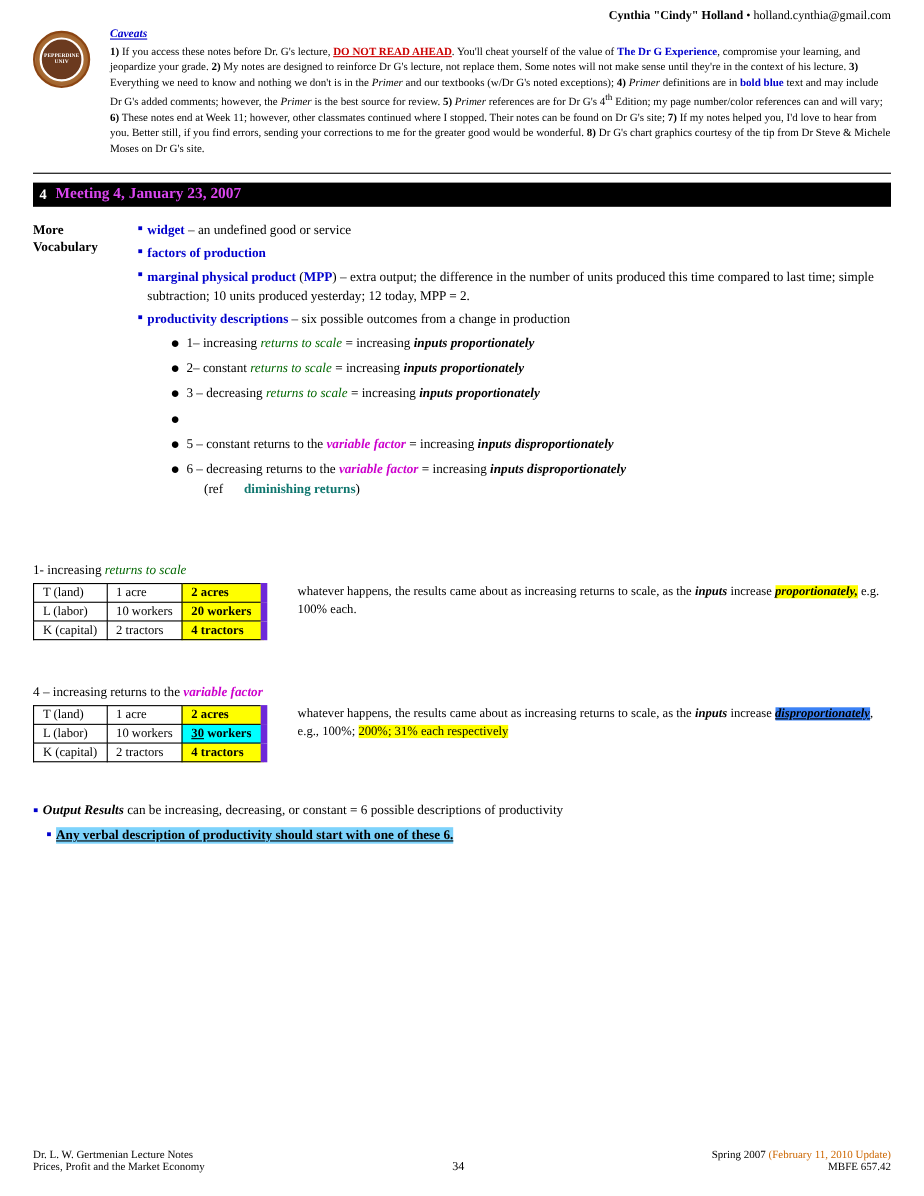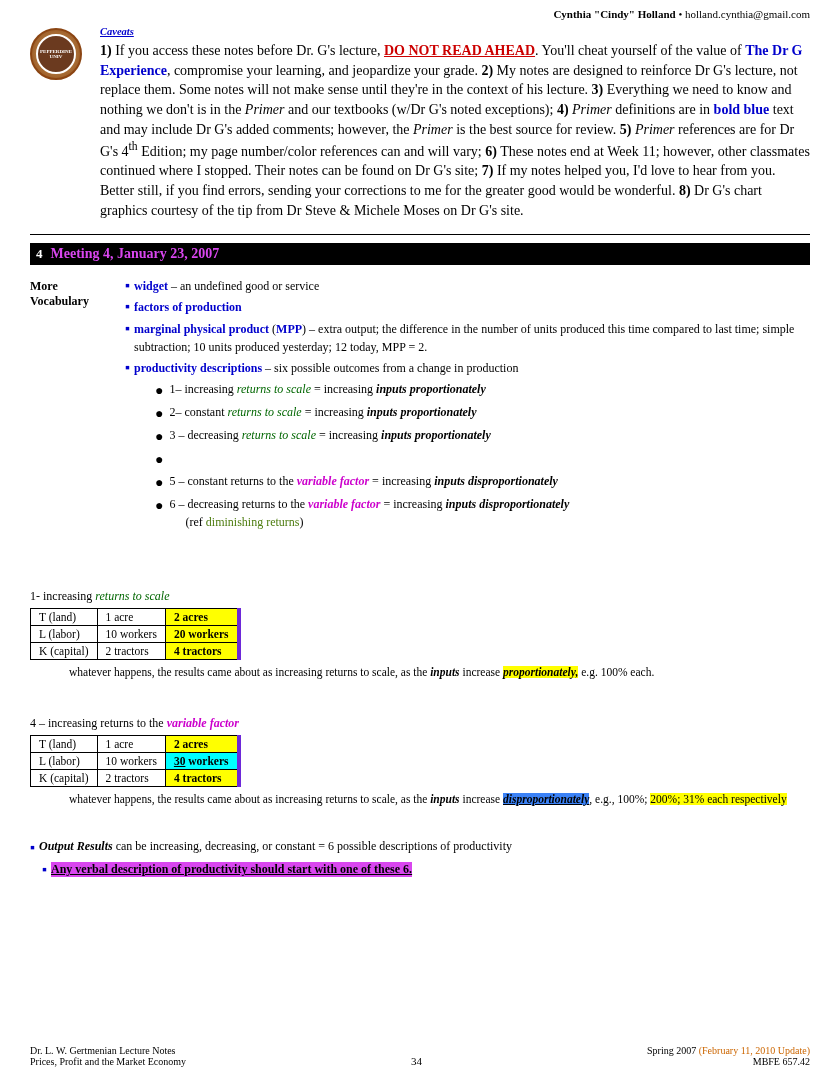--- a/index.html
+++ b/index.html
@@ -80,21 +80,21 @@
     .caveats-title {
       color: #0000cc;
       font-weight: bold;
       font-style: italic;
       text-decoration: underline;
       display: block;
       margin-bottom: 2px;
     }
     .caveats-text {
       color: #000;
-      font-size: 14px;
+      font-size: 10px;
       line-height: 1.4;
     }
     .link-red {
       color: #cc0000;
       font-weight: bold;
       text-decoration: underline;
     }
     .bold-blue {
       color: #0000cc;
       font-weight: bold;
@@ -177,22 +177,23 @@
     .bold-italic {
       font-weight: bold;
       font-style: italic;
     }
     .variable-factor {
       font-style: italic;
       color: #cc00cc;
       font-weight: bold;
     }
     .dim-returns {
-      color: #4d7c0f;
-      font-weight: normal;
+      color: #0f766e;
+      font-weight: bold;
+      margin-left: 16px;
     }
     .spacer { height: 20px; }
 
     
     .table-section {
       margin: 10px 0;
     }
     .table-header-text {
       font-size: 12px;
       margin-bottom: 4px;
@@ -201,21 +202,21 @@
       border-collapse: collapse;
       width: 100%;
       margin-bottom: 4px;
     }
     .returns-table td, .returns-table th {
       border: 1px solid #000;
       padding: 2px 8px;
       font-size: 11.5px;
     }
     .returns-table td:last-child {
-      border-right: 4px solid #6d28d9;
+      border-right: 6px solid #6d28d9;
     }
     .highlight-yellow {
       background-color: #ffff00;
       font-weight: bold;
     }
     .highlight-cyan {
       background-color: #00ffff;
       font-weight: bold;
     }
     .result-cell {
@@ -250,31 +251,29 @@
       color: #0000cc;
       font-size: 14px;
       margin-right: 4px;
     }
 
     .table-wrapper {
       display: flex;
       gap: 0;
       align-items: flex-start;
       margin-bottom: 8px;
-      flex-direction: column;
     }
     .table-left {
       flex: 0 0 auto;
     }
     .table-right {
       flex: 1;
       padding-left: 28px;
       font-size: 11.5px;
       line-height: 1.4;
-      margin-left: 11px;
     }
     .bold-italic-black {
       font-weight: bold;
       font-style: italic;
     }
     .highlight-yellow-inline {
       background: #ffff00;
       font-weight: bold;
       font-style: italic;
     }
@@ -447,21 +446,21 @@
     <div style="height:10px;"></div>
 
     <div class="output-results">
       <span class="output-bullet">▪</span>
       <div>
         <span style="font-weight:bold;font-style:italic;">Output Results</span> can be increasing, decreasing, or constant = 6 possible descriptions of productivity
       </div>
     </div>
     <div style="display:flex;align-items:flex-start;margin-left:12px;">
       <span class="output-bullet" style="font-size:14px;">▪</span>
-      <div style="background:#d946ef;font-weight:bold;text-decoration:underline;font-size:12px;">Any verbal description of productivity should start with one of these 6.</div>
+      <div style="background:#7dd3fc;font-weight:bold;text-decoration:underline;font-size:12px;">Any verbal description of productivity should start with one of these 6.</div>
     </div>
 
   </div>
 
   <div class="page-footer">
     <div class="footer-left">
       <div>Dr. L. W. Gertmenian Lecture Notes</div>
       <div>Prices, Profit and the Market Economy</div>
     </div>
     <div class="footer-center">34</div>

